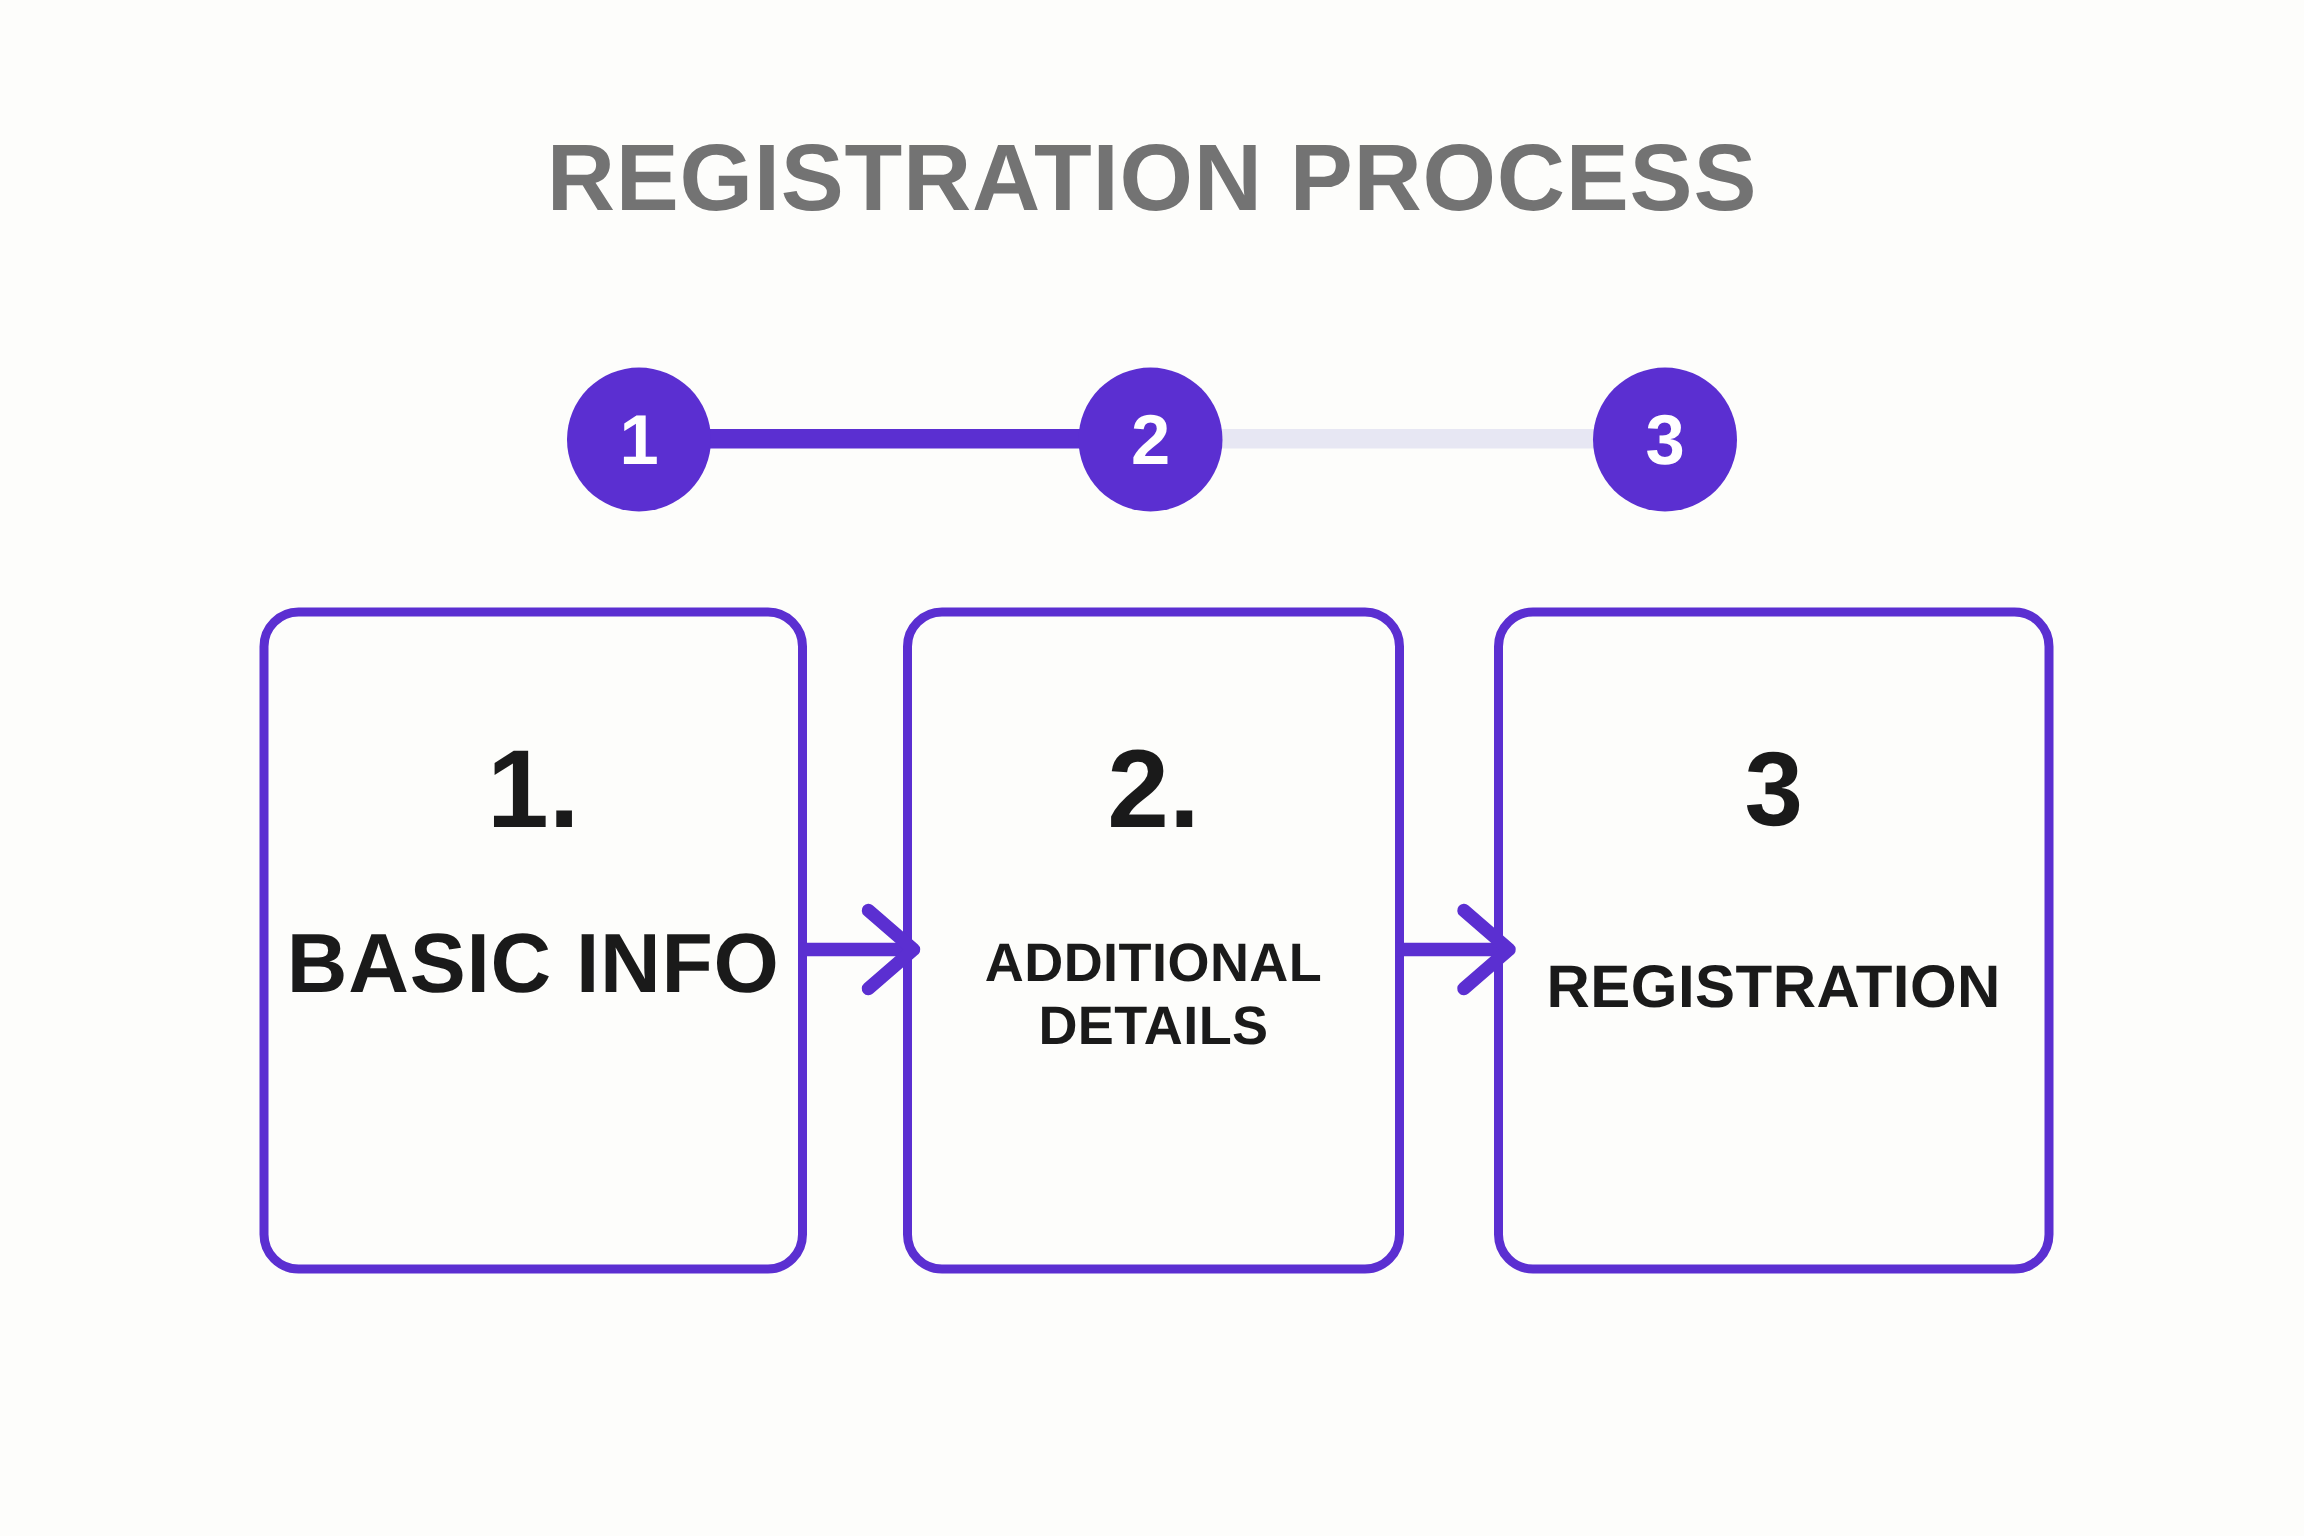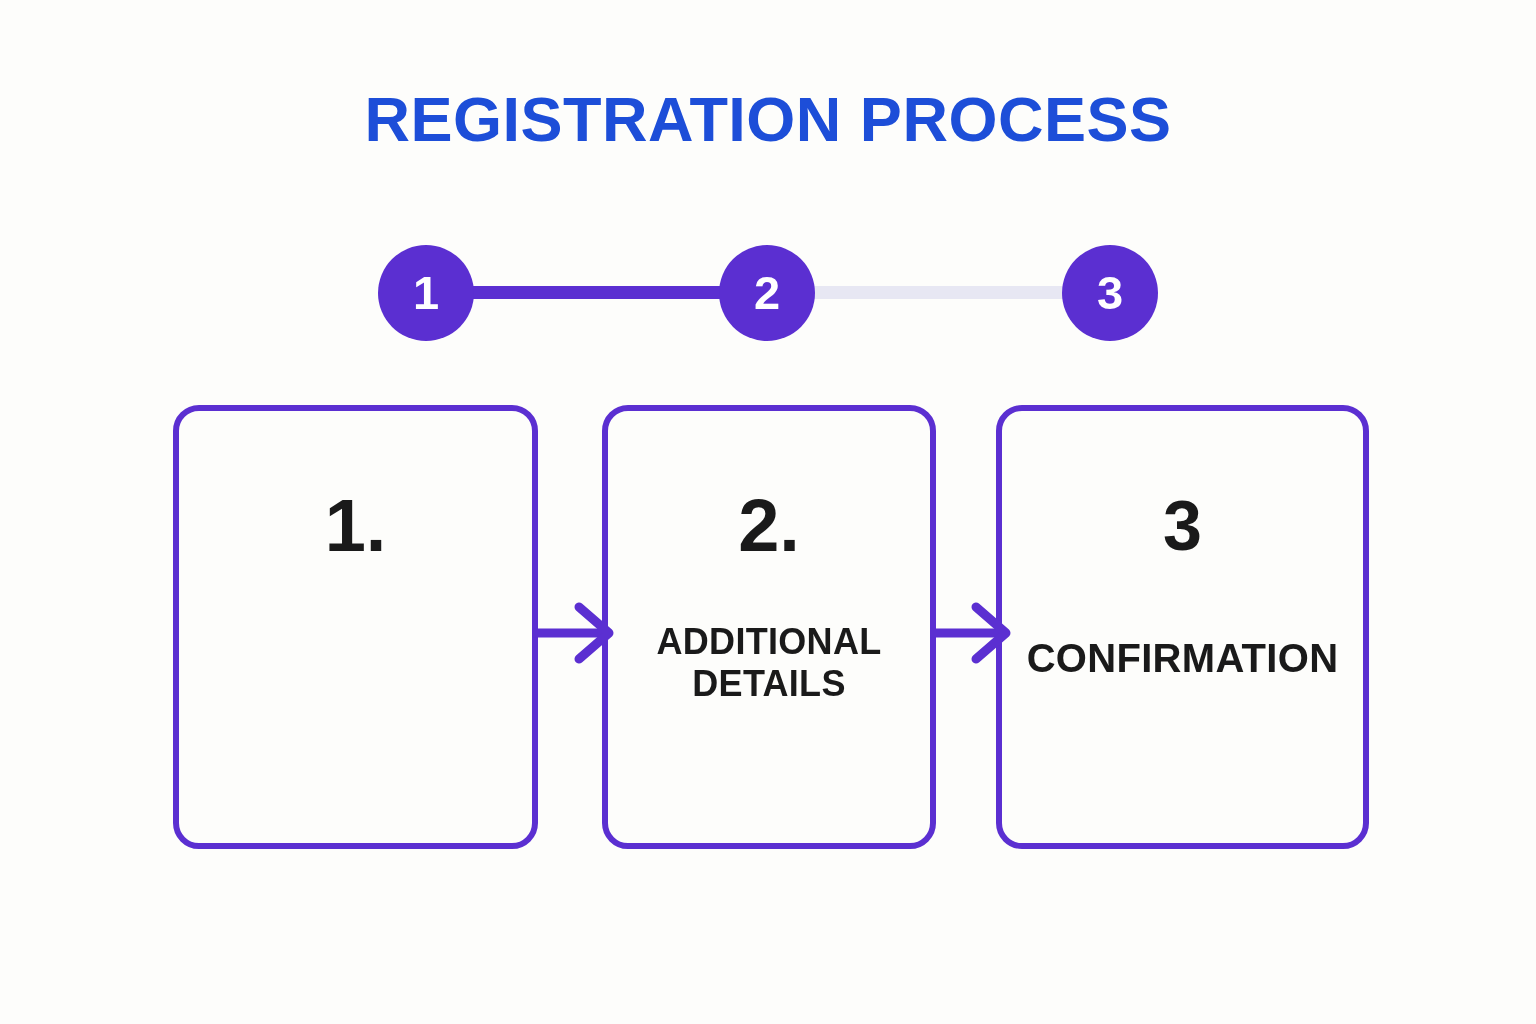--- a/index.html
+++ b/index.html
@@ -27,21 +27,21 @@
   
   .page-title {
     position: absolute;
     left: 0;
     top: 88px;
     width: 1536px;
     text-align: center;
     font-size: 63px;
     font-weight: 700;
     letter-spacing: 0.5px;
-    color: #1d4ed8;
+    color: #737373;
     line-height: 1.0;
     white-space: nowrap;
     -webkit-font-smoothing: antialiased;
   }
 
   
   .stepper {
     position: absolute;
     left: 0;
     top: 245px;
@@ -147,30 +147,31 @@
       <span class="step-num">2</span>
     </div>
 
     <div class="step-circle" style="left:1062px;">
       <span class="step-num">3</span>
     </div>
   </div>
 
   <div class="card" id="card-1">
     <div class="card-number">1.</div>
+    <div class="card-label">BASIC INFO</div>
   </div>
 
   <div class="card" id="card-2">
     <div class="card-number">2.</div>
     <div class="card-label">ADDITIONAL DETAILS</div>
   </div>
 
   <div class="card" id="card-3">
     <div class="card-number">3</div>
-    <div class="card-label">CONFIRMATION</div>
+    <div class="card-label">REGISTRATION</div>
   </div>
 
   <svg class="flow-arrow" id="arrow-1" viewBox="0 0 90 66">
     <line x1="0" y1="33" x2="72" y2="33" stroke="#5b2fd1" stroke-width="9" stroke-linecap="butt"></line>
     <polyline points="46,7 76,33 46,59" fill="none" stroke="#5b2fd1" stroke-width="9" stroke-linecap="round" stroke-linejoin="round"></polyline>
   </svg>
 
   <svg class="flow-arrow" id="arrow-2" viewBox="0 0 90 66">
     <line x1="0" y1="33" x2="72" y2="33" stroke="#5b2fd1" stroke-width="9" stroke-linecap="butt"></line>
     <polyline points="46,7 76,33 46,59" fill="none" stroke="#5b2fd1" stroke-width="9" stroke-linecap="round" stroke-linejoin="round"></polyline>

